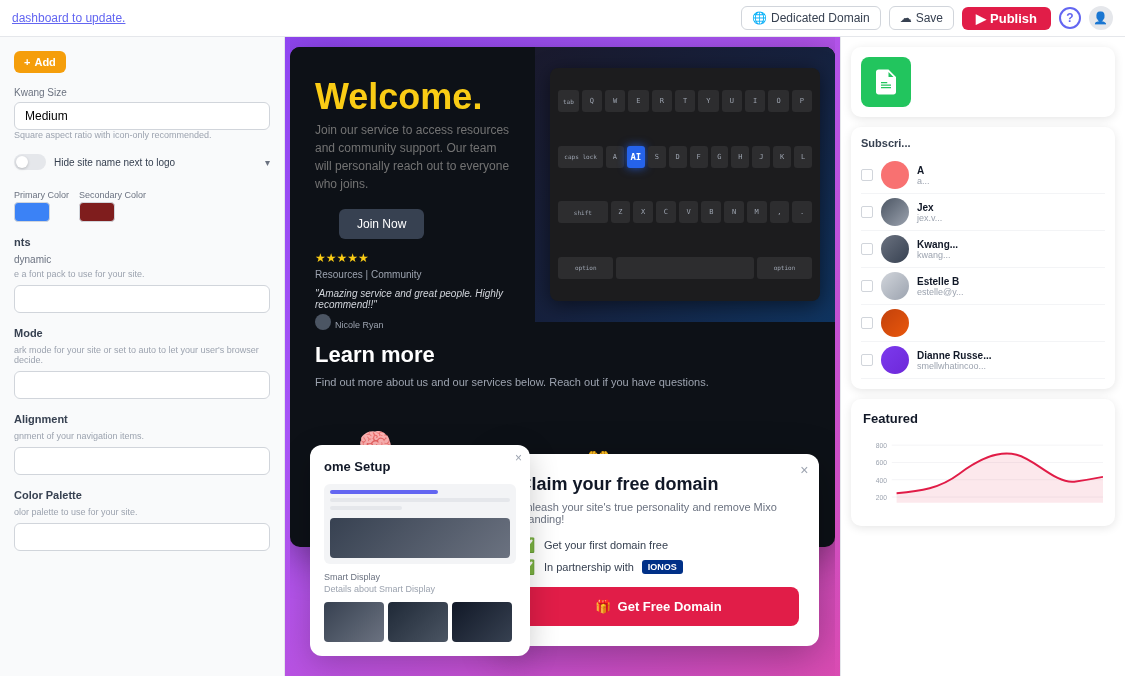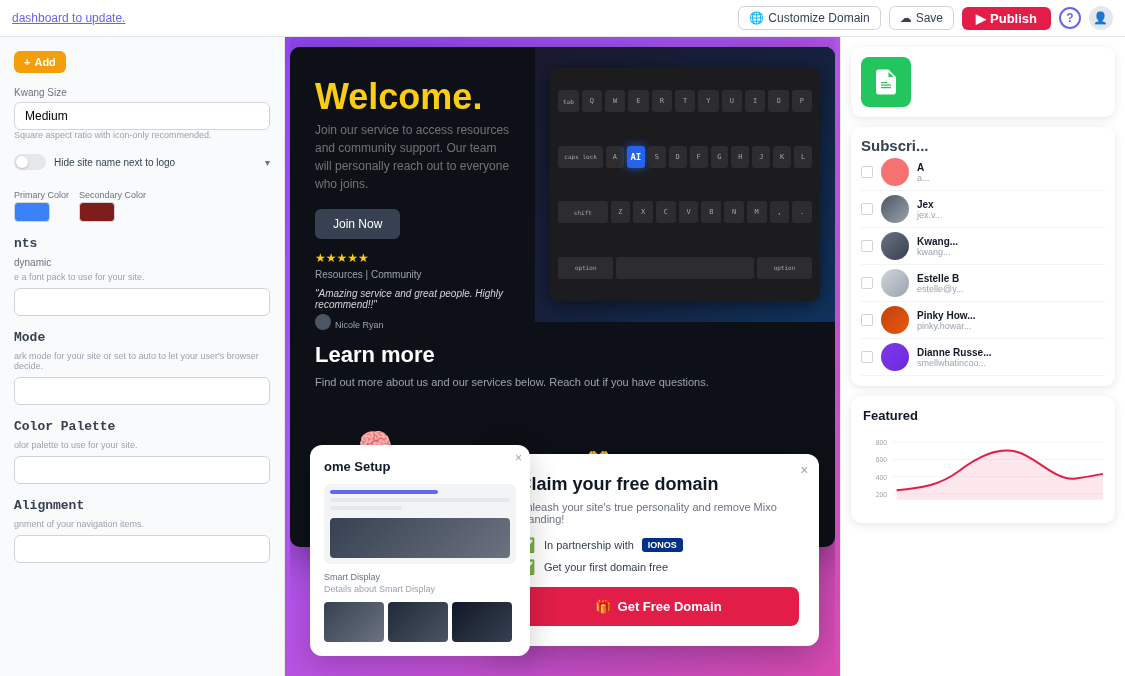--- a/index.html
+++ b/index.html
@@ -89,21 +89,21 @@
     .wp-left h1 {
       font-size: 36px; font-weight: 800; line-height: 1.1;
       margin-bottom: 4px;
     }
     .wp-left h1 span { color: #facc15; }
     .wp-left p {
       font-size: 12px; color: #737373; margin-bottom: 16px; line-height: 1.5;
     }
     .btn-join {
       background: #374151; border: none; color: #fff; padding: 8px 18px;
-      border-radius: 6px; font-size: 12px; cursor: pointer; margin-bottom: 12px;
+      border-radius: 6px; font-size: 12px; cursor: pointer; margin-bottom: 12px; margin-left: 24px;
     }
     .wp-stars { color: #facc15; font-size: 12px; margin-bottom: 4px; }
     .wp-review-links { font-size: 10px; color: #9ca3af; margin-bottom: 8px; }
     .wp-testimonial { font-size: 10px; color: #d1d5db; font-style: italic; }
     .wp-testimonial-author { font-size: 9px; color: #9ca3af; margin-top: 4px; display: flex; align-items: flex-end; gap: 4px; }
     .author-avatar { width: 16px; height: 16px; border-radius: 50%; background: #4b5563; }
     .wp-right {
       width: 55%;
       background: #1a1a2e;
       position: relative;
@@ -186,21 +186,21 @@
     }
     .lp-toggle-knob {
       width: 12px; height: 12px; background: #fff; border-radius: 50%;
       position: absolute; top: 2px; left: 2px;
       box-shadow: 0 1px 3px rgba(0,0,0,0.2);
     }
     .lp-toggle-label { font-size: 10px; color: #374151; }
     .lp-color-row { display: flex; gap: 10px; margin-bottom: 10px; }
     .lp-color-box { width: 36px; height: 20px; border-radius: 4px; cursor: pointer; border: 1px solid #d1d5db; }
     .lp-color-label { font-size: 9px; color: #6b7280; margin-bottom: 2px; }
-    .lp-section-title { font-size: 13px; font-weight: 600; color: #374151; margin-bottom: 6px; font-family: Liberation Mono, monospace; }
+    .lp-section-title { font-size: 11px; font-weight: 600; color: #374151; margin-bottom: 6px; }
     .lp-add-btn {
       display: flex; align-items: center; gap: 4px;
       background: #f59e0b; color: #fff; border: none; border-radius: 6px;
       padding: 5px 10px; font-size: 11px; font-weight: 600; cursor: pointer;
     }
 
     
     .right-panel {
       position: absolute;
       top: 37px; right: 0;
@@ -227,21 +227,21 @@
     }
 
     
     .subs-card {
       background: #fff;
       border-radius: 10px;
       margin: 10px;
       padding: 10px;
       box-shadow: 0 2px 10px rgba(0,0,0,0.1);
     }
-    .subs-header { font-size: 15px; font-weight: 600; color: #374151; }
+    .subs-header { font-size: 11px; font-weight: 600; color: #374151; margin-bottom: 8px; }
     .sub-row {
       display: flex; align-items: center; gap: 8px;
       padding: 4px 0; border-bottom: 1px solid #f3f4f6;
     }
     .sub-checkbox { width: 12px; height: 12px; border: 1px solid #d1d5db; border-radius: 2px; }
     .sub-info { flex: 1; }
     .sub-name { font-size: 10px; font-weight: 600; color: #111827; }
     .sub-email { font-size: 9px; color: #9ca3af; }
 
     
@@ -322,21 +322,21 @@
 </head>
 <body>
 
 <div class="top-bar">
   <div class="top-bar-left">
     <a>dashboard to update.</a>
   </div>
   <div class="top-bar-right">
     <button class="btn-customize">
       <span>🌐</span>
-      <span>Customize Domain</span>
+      <span>Dedicated Domain</span>
     </button>
     <button class="btn-save">
       <span>☁</span>
       <span>Save</span>
     </button>
     <button class="btn-publish">
       <span>▶</span>
       <span>Publish</span>
     </button>
     <div class="icon-help">
@@ -396,30 +396,30 @@
 
   <div class="lp-section">
     <div class="lp-section-title">Mode</div>
     <div class="lp-hint">ark mode for your site or set to auto to let your user's browser decide.</div>
     <select class="lp-select">
       <option></option>
     </select>
   </div>
 
   <div class="lp-section">
-    <div class="lp-section-title">Color Palette</div>
-    <div class="lp-hint">olor palette to use for your site.</div>
+    <div class="lp-section-title">Alignment</div>
+    <div class="lp-hint">gnment of your navigation items.</div>
     <select class="lp-select">
       <option></option>
     </select>
   </div>
 
   <div class="lp-section">
-    <div class="lp-section-title">Alignment</div>
-    <div class="lp-hint">gnment of your navigation items.</div>
+    <div class="lp-section-title">Color Palette</div>
+    <div class="lp-hint">olor palette to use for your site.</div>
     <select class="lp-select">
       <option></option>
     </select>
   </div>
 </div>
 
 <div class="canvas-area">
   <div class="website-preview">
 
     <div style="display:flex; height: 55%; background: #0d1117;">
@@ -510,28 +510,28 @@
       </div>
     </div>
   </div>
 
   <div class="domain-card">
     <span class="domain-card-close">×</span>
     <h3>Claim your free domain</h3>
     <p>Unleash your site's true personality and remove Mixo branding!</p>
     <div class="domain-check">
       <span class="check-icon">✅</span>
+      <span>Get your first domain free</span>
+    </div>
+    <div class="domain-check">
+      <span class="check-icon">✅</span>
       <span>In partnership with</span>
       <div class="domain-ionos">
         <span class="ionos-badge">IONOS</span>
       </div>
-    </div>
-    <div class="domain-check">
-      <span class="check-icon">✅</span>
-      <span>Get your first domain free</span>
     </div>
     <button class="btn-get-domain">
       <span>🎁</span>
       <span>Get Free Domain</span>
     </button>
   </div>
 
   <div class="home-setup-card">
     <span class="hsc-close">×</span>
     <div class="hsc-title">ome Setup</div>
@@ -607,24 +607,20 @@
         <div class="sub-name">Estelle B</div>
         <div class="sub-email">estelle@y...</div>
       </div>
     </div>
 
     <div class="sub-row">
       <div class="sub-checkbox"></div>
       <div style="width:28px;height:28px;border-radius:50%;background:#fb923c;overflow:hidden;">
         <div style="width:100%;height:100%;background:linear-gradient(135deg,#c2410c,#ea580c);"></div>
       </div>
-      <div class="sub-info">
-        <div class="sub-name">Pinky How...</div>
-        <div class="sub-email">pinky.howar...</div>
-      </div>
     </div>
 
     <div class="sub-row">
       <div class="sub-checkbox"></div>
       <div style="width:28px;height:28px;border-radius:50%;background:#a78bfa;overflow:hidden;">
         <div style="width:100%;height:100%;background:linear-gradient(135deg,#7c3aed,#6d28d9);"></div>
       </div>
       <div class="sub-info">
         <div class="sub-name">Dianne Russe...</div>
         <div class="sub-email">smellwhatincoo...</div>

